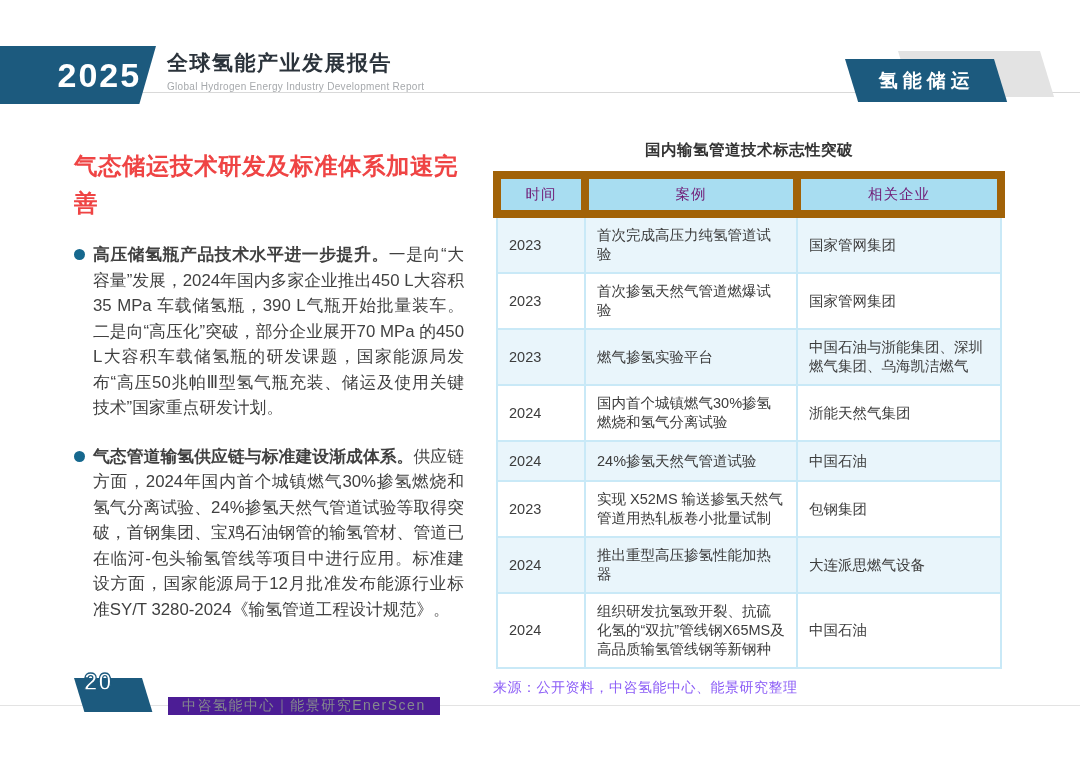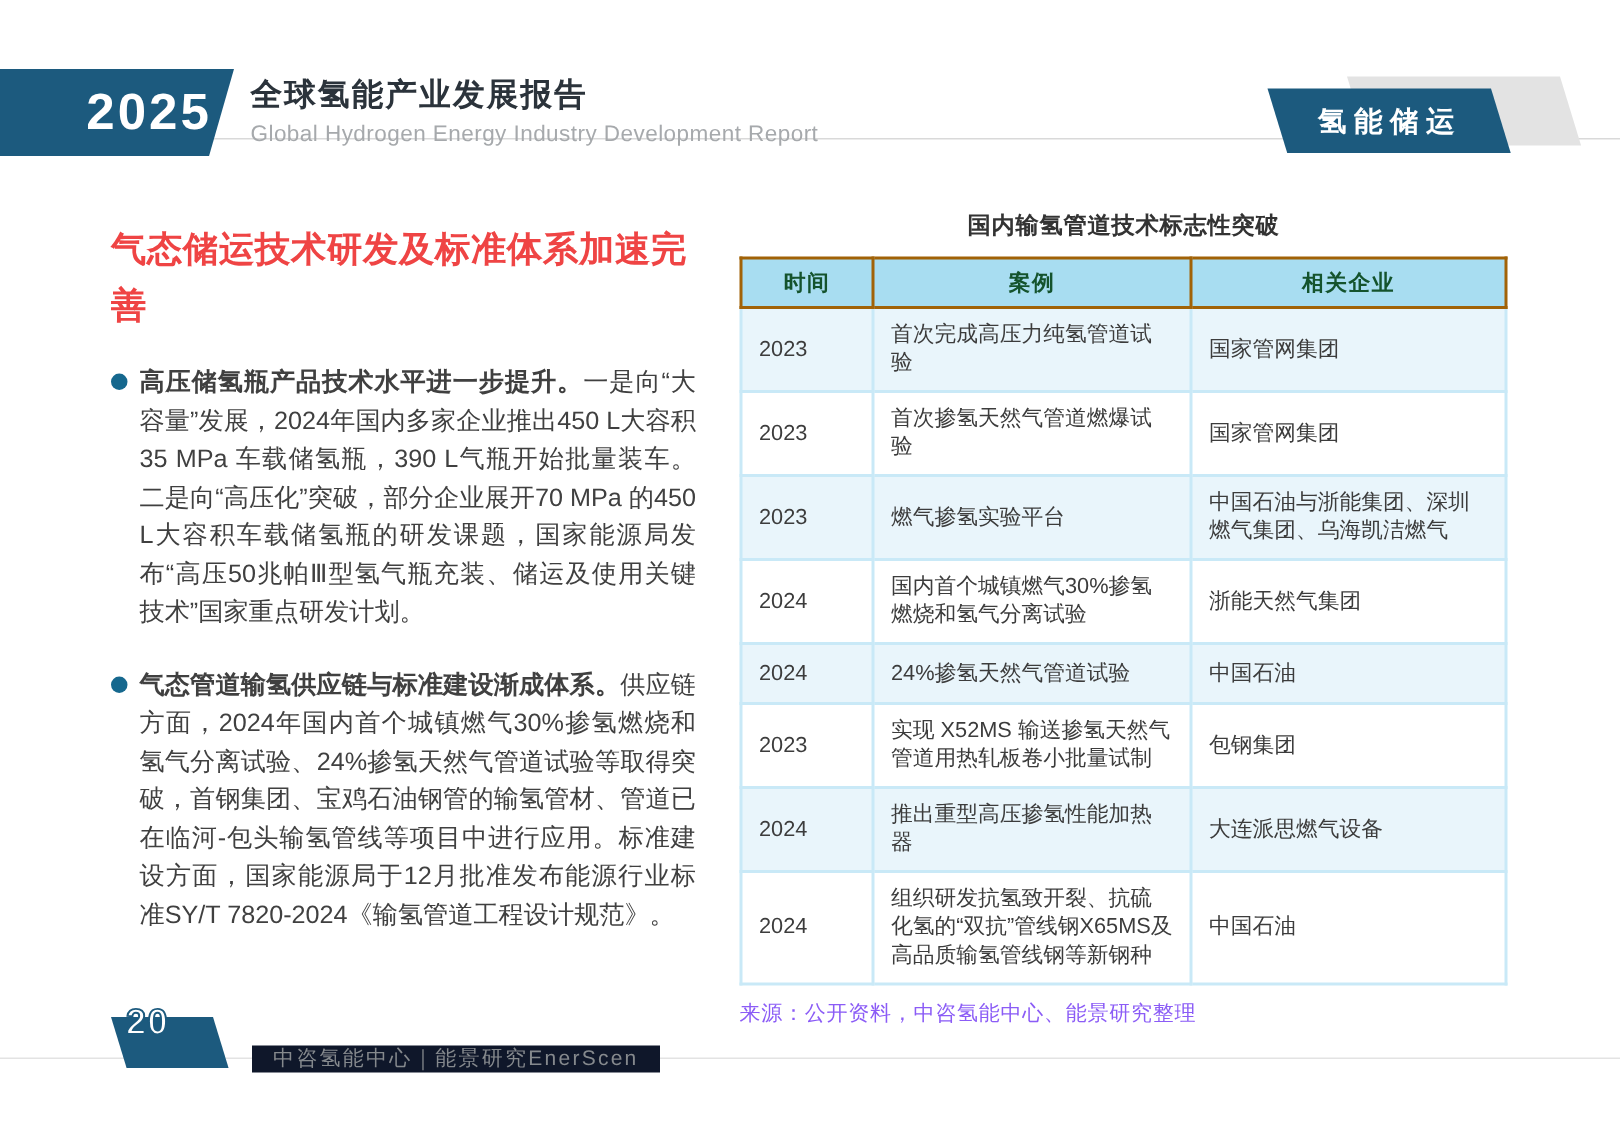--- a/index.html
+++ b/index.html
@@ -21,21 +21,21 @@
     background: #1c5a7e; transform: skewX(-16deg); transform-origin: top left;
     z-index: 3; display: flex; align-items: center; justify-content: center;
     padding-left: 100px; box-sizing: border-box;
   }
   .year-badge .inner {
     transform: skewX(16deg);
     color: #fff; font-size: 34px; font-weight: bold; letter-spacing: 2px;
   }
   .title-block { position: absolute; left: 167px; top: 49px; z-index: 2; }
   .title-cn { font-size: 21px; font-weight: bold; color: #2b333b; letter-spacing: 1.5px; }
-  .title-en { font-size: 15px; color: #a6a9ac; margin-top: 4px; letter-spacing: 0.3px; }
+  .title-en { font-size: 10px; color: #a6a9ac; margin-top: 4px; letter-spacing: 0.3px; }
 
   .section-badge-echo {
     position: absolute; left: 898px; top: 51px; width: 142px; height: 46px;
     background: #e3e3e3; transform: skewX(17deg); transform-origin: top left;
     z-index: 2;
   }
   .section-badge {
     position: absolute; left: 845px; top: 59px; width: 149px; height: 43px;
     background: #1c5a7e; transform: skewX(17deg); transform-origin: top left;
     z-index: 3; display: flex; align-items: center; justify-content: center;
@@ -67,22 +67,22 @@
   .table-panel { position: absolute; left: 493px; top: 140px; width: 512px; }
   .table-title {
     text-align: center; font-size: 15.5px; font-weight: bold; color: #333;
     letter-spacing: 0.5px; margin-bottom: 10px;
   }
   table.breakthroughs {
     width: 100%; border-collapse: collapse; table-layout: fixed;
     font-size: 14.5px; color: #3c3c3c;
   }
   table.breakthroughs th {
-    background: #a8ddf1; border: 2px solid #a16207;
-    font-weight: bold; color: #14532d; height: 29px;
+    background: #a8ddf1; border: 8px solid #a16207;
+    font-weight: normal; color: #701a75; height: 29px;
     letter-spacing: 1px;
   }
   table.breakthroughs td {
     border: 2px solid #c9e9f7; padding: 8px 11px;
     height: 40px; line-height: 19px; box-sizing: border-box;
     vertical-align: middle;
   }
   table.breakthroughs tbody tr:nth-child(odd) td { background: #e9f5fb; }
   table.breakthroughs td.time { }
   .source-note { margin-top: 10px; font-size: 14px; color: #8b5cf6; letter-spacing: 0.5px; }
@@ -97,21 +97,21 @@
     background: #1c5a7e; transform: skewX(17deg); transform-origin: top left;
     z-index: 2;
   }
   .page-number {
     position: absolute; left: 84px; top: 668px; z-index: 3;
     font-size: 24px; font-weight: bold; color: #ffffff;
     -webkit-text-stroke: 1.3px #1c5a7e; letter-spacing: 1px;
   }
   .footer-text {
     position: absolute; left: 168px; top: 697px; z-index: 2;
-    background: #0f172a; padding: 0 14px;
+    background: #4c1d95; padding: 0 14px;
     font-size: 14px; color: #85898d; letter-spacing: 1.5px; text-align: center;
   }
 </style>
 </head>
 <body>
 
 <div class="page">
 
   <div class="header-rule"></div>
 
@@ -132,21 +132,21 @@
   <div class="article">
     <h1>气态储运技术研发及标准体系加速完善</h1>
 
     <div class="bullet">
       <span class="dot"></span>
       <span class="lead">高压储氢瓶产品技术水平进一步提升。</span><span>一是向“大容量”发展，2024年国内多家企业推出450 L大容积35 MPa 车载储氢瓶，390 L气瓶开始批量装车。二是向“高压化”突破，部分企业展开70 MPa 的450 L大容积车载储氢瓶的研发课题，国家能源局发布“高压50兆帕Ⅲ型氢气瓶充装、储运及使用关键技术”国家重点研发计划。</span>
     </div>
 
     <div class="bullet">
       <span class="dot"></span>
-      <span class="lead">气态管道输氢供应链与标准建设渐成体系。</span><span>供应链方面，2024年国内首个城镇燃气30%掺氢燃烧和氢气分离试验、24%掺氢天然气管道试验等取得突破，首钢集团、宝鸡石油钢管的输氢管材、管道已在临河-包头输氢管线等项目中进行应用。标准建设方面，国家能源局于12月批准发布能源行业标准SY/T 7820-2024《输氢管道工程设计规范》。</span>
+      <span class="lead">气态管道输氢供应链与标准建设渐成体系。</span><span>供应链方面，2024年国内首个城镇燃气30%掺氢燃烧和氢气分离试验、24%掺氢天然气管道试验等取得突破，首钢集团、宝鸡石油钢管的输氢管材、管道已在临河-包头输氢管线等项目中进行应用。标准建设方面，国家能源局于12月批准发布能源行业标准SY/T 3280-2024《输氢管道工程设计规范》。</span>
     </div>
   </div>
 
   <div class="table-panel">
     <div class="table-title">国内输氢管道技术标志性突破</div>
 
     <table class="breakthroughs">
       <colgroup>
           <col style="width:88px">
           <col style="width:212px">

